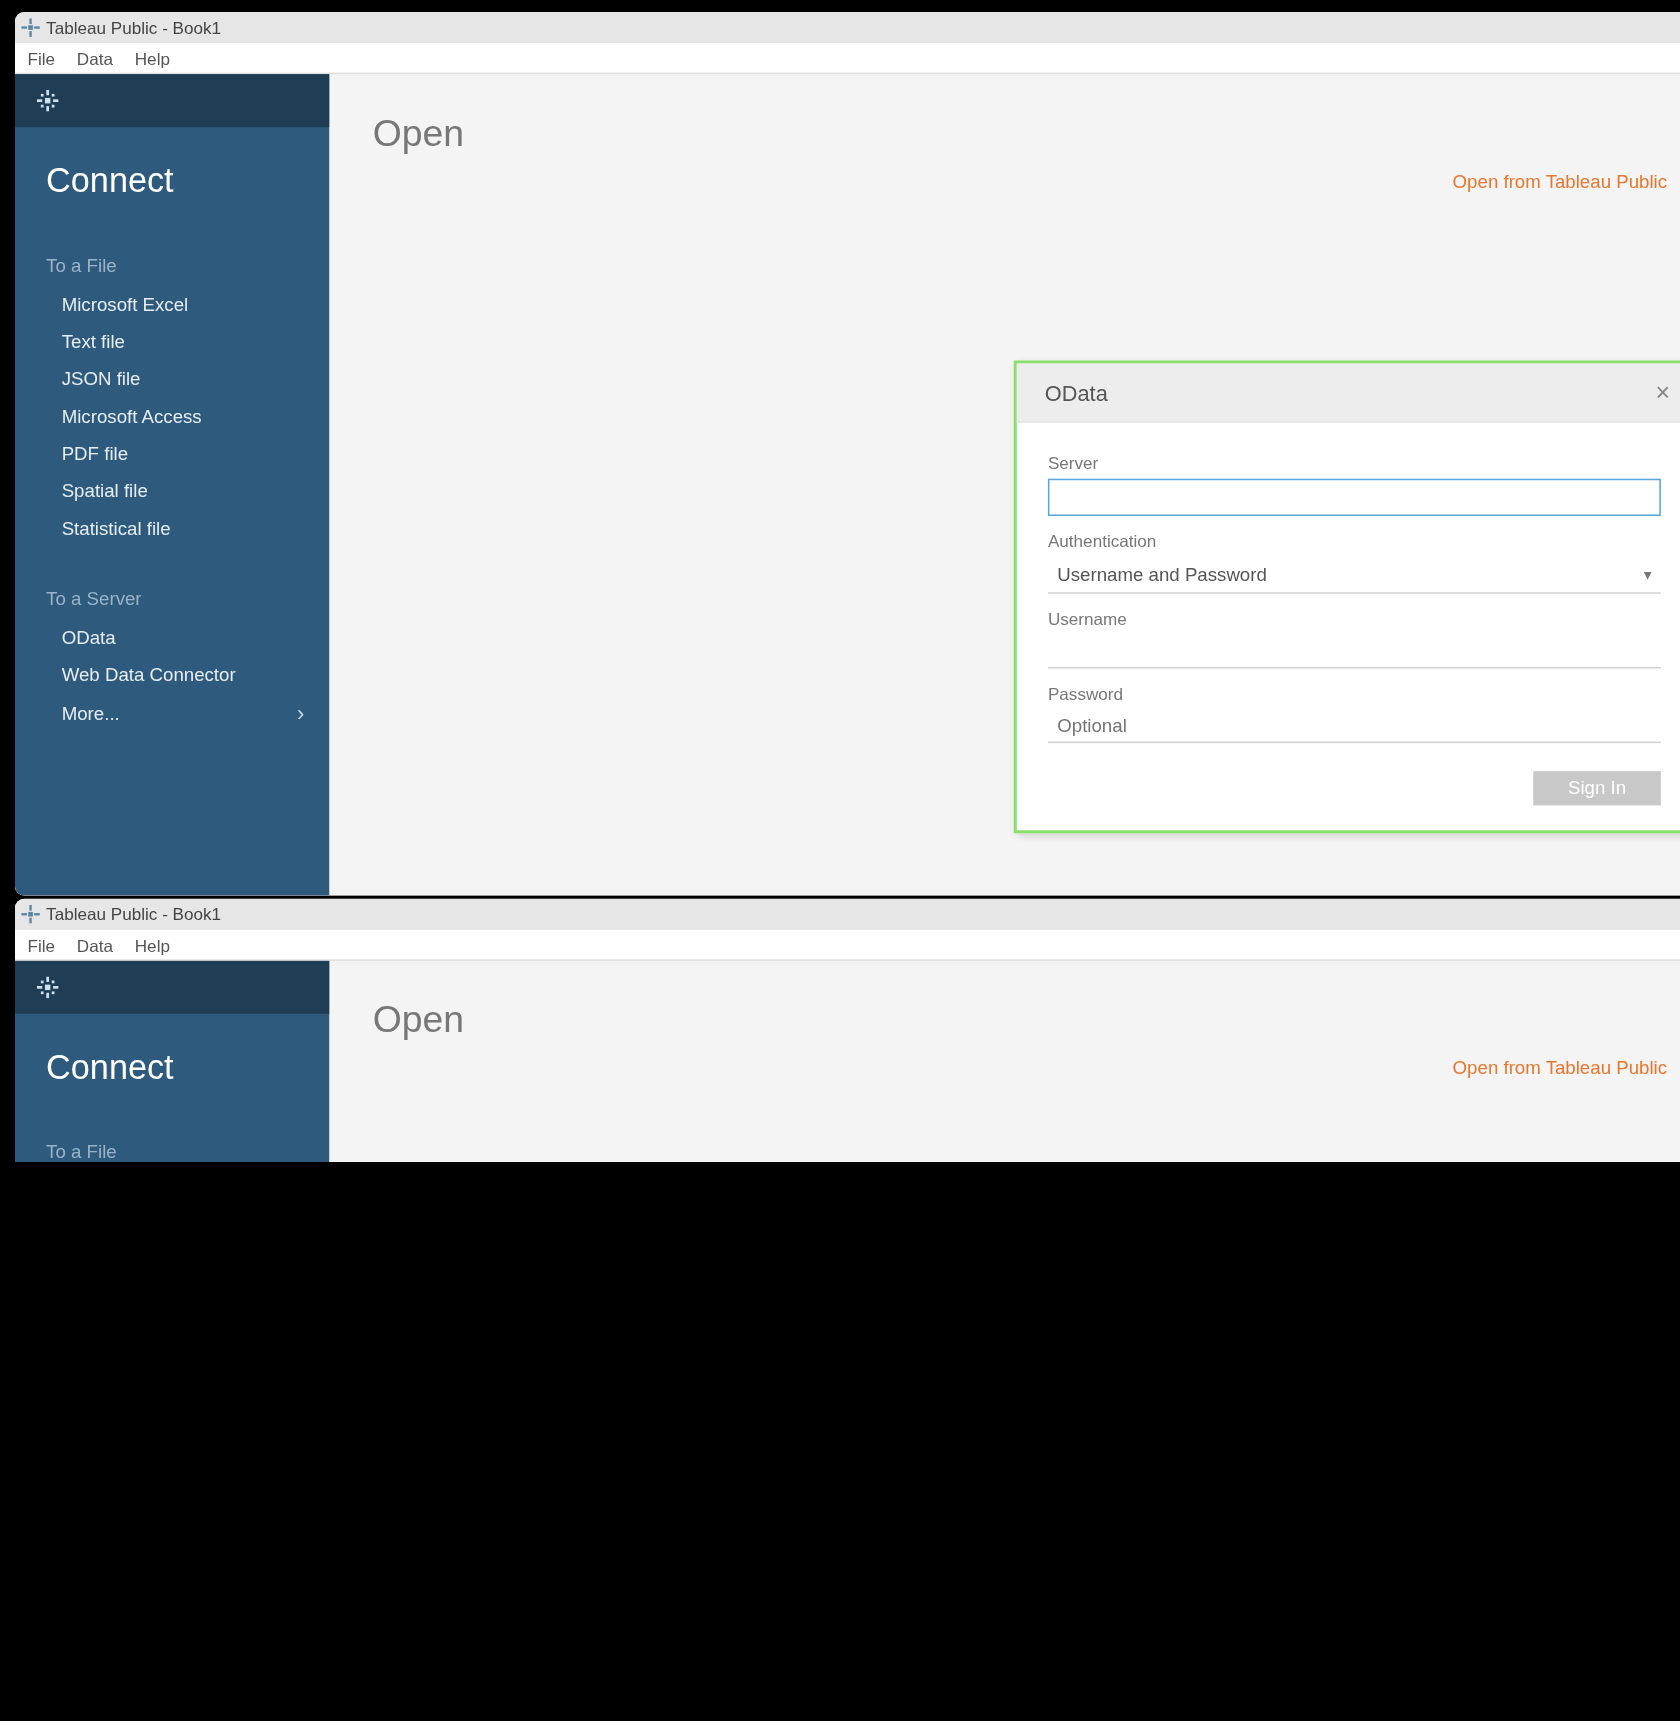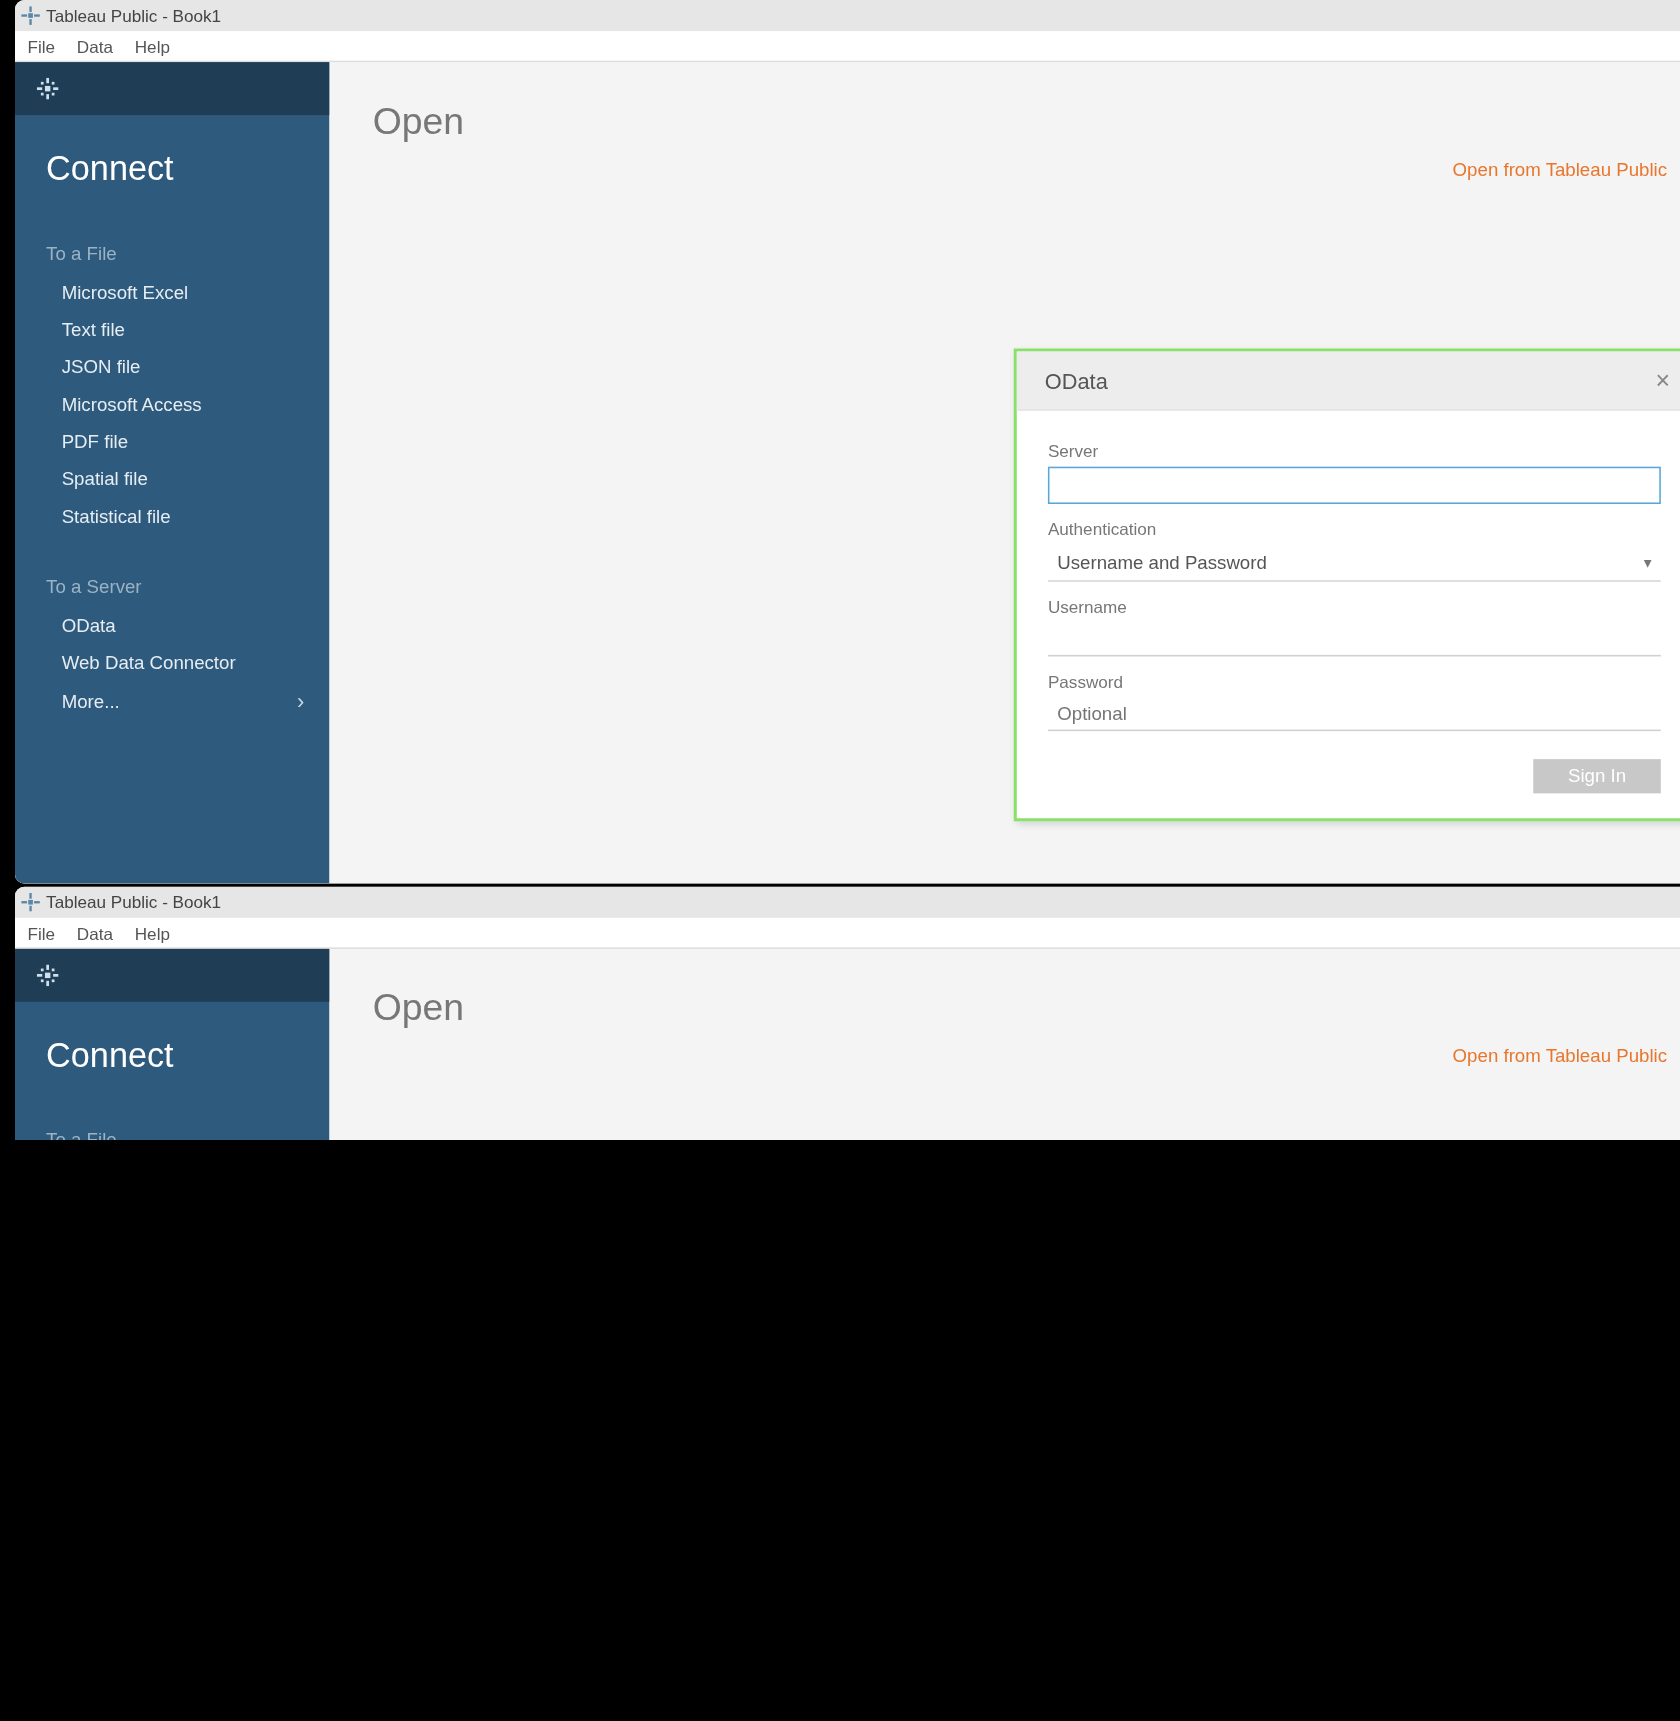--- a/index.html
+++ b/index.html
@@ -1,17 +1,17 @@
 <!DOCTYPE html>
 <html><head>
 <meta charset="utf-8">
 <style>
   * { box-sizing: border-box; margin: 0; padding: 0; font-family: "Segoe UI", Arial, sans-serif; }
   body { background: #000; }
-  .wrapper { width: 1650px; margin: 0 auto; }
+  .wrapper { width: 1650px; margin: 12px auto; }
   .scaled { width: 1080px; transform-origin: top left; transform: scale(1.5556); }
   .screenshot { background: #eee; border-radius: 6px; overflow: hidden; margin-bottom: 2px; }
 
   .titlebar { height: 20px; background: #e6e6e6; display: flex; align-items: center; padding-left: 4px; font-size: 11px; color: #444; }
   .titlebar .logo { width: 12px; height: 12px; margin-right: 4px; display:inline-flex; align-items:center; justify-content:center; }
   .menubar { height: 20px; background: #fff; border-bottom: 1px solid #ddd; display: flex; align-items: center; gap: 14px; padding-left: 8px; font-size: 11px; color: #555; }
 
   .body { display: flex; height: 528px; position: relative; background: #f4f4f4; }
   .sidebar { width: 202px; background: #2e5a7d; color: #dfe8ef; display:flex; flex-direction:column; }
   .sidebar-iconrow { height: 34px; background: #1f3e56; display:flex; align-items:center; padding-left:14px; }

